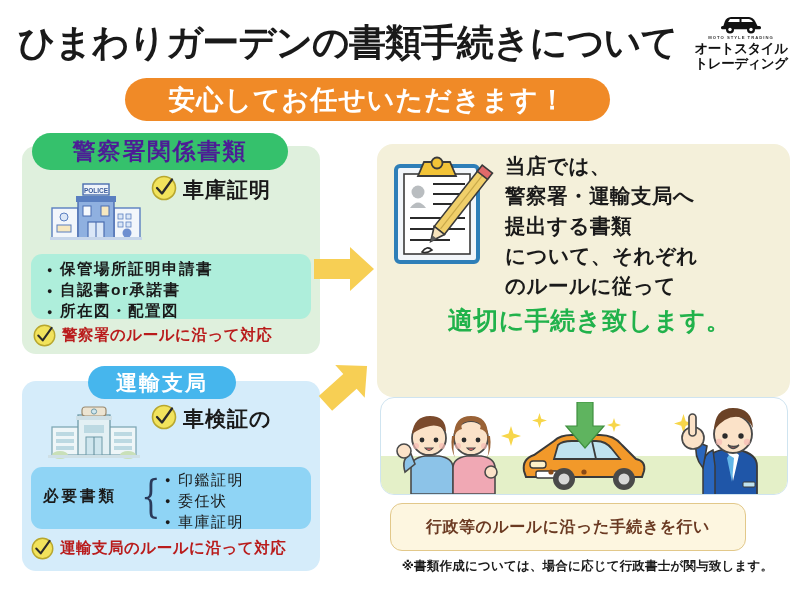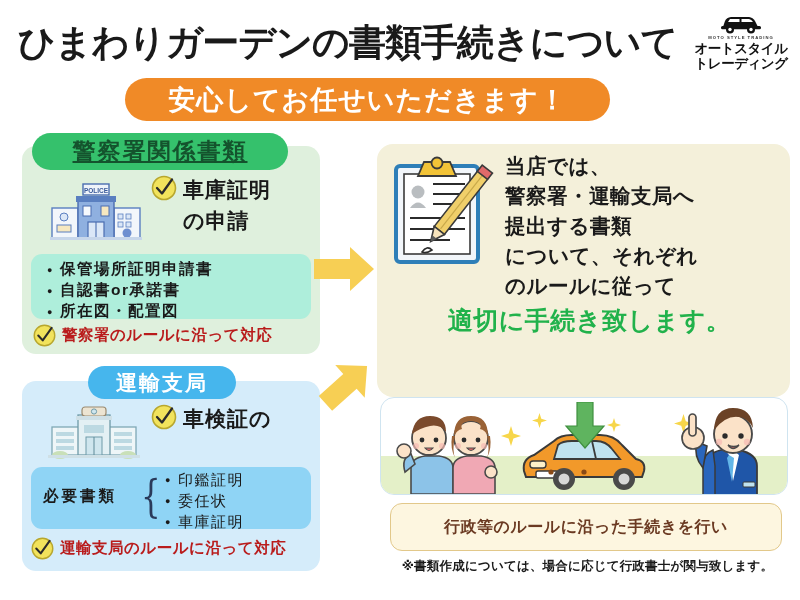--- a/index.html
+++ b/index.html
@@ -40,21 +40,21 @@
 
   
   #police-card {
     position:absolute; left:22px; top:146px; width:298px; height:208px;
     background:#dff0dd; border-radius:14px;
   }
   #police-badge {
     position:absolute; left:32px; top:133px; width:256px; height:37px;
     background:#35c16c; border-radius:19px;
     display:flex; align-items:center; justify-content:center;
-    color:#14532d; font-size:23px; font-weight:bold; letter-spacing:2px;text-decoration:underline;
+    color:#4c1d95; font-size:23px; font-weight:bold; letter-spacing:2px;
   }
   #police-building { position:absolute; left:28px; top:32px; }
   #police-head-row {
     position:absolute; left:128px; top:28px; width:170px;
   }
   .head-line { font-size:21px; font-weight:bold; color:#1a1a1a; line-height:31px; letter-spacing:1px; }
   #police-list {
     position:absolute; left:9px; top:108px; width:280px; height:65px;
     background:#aeeedb; border-radius:11px; padding:5px 0 0 16px;
   }
@@ -135,21 +135,21 @@
     overflow:hidden;
   }
   #ground {
     position:absolute; left:0; bottom:0; width:100%; height:38px;
     background:#e4f0c8; border-radius:0 0 12px 12px;
   }
   #green-down-arrow { position:absolute; left:183px; top:4px; }
 
   
   #result-box {
-    position:absolute; left:390px; top:503px; width:392px; height:48px;
+    position:absolute; left:390px; top:503px; width:356px; height:48px;
     background:#fdf6e0; border:1.5px solid #e2c88a; border-radius:12px;
     display:flex; flex-direction:column; align-items:center; justify-content:center;
   }
   .result-line {
     font-size:16px; font-weight:bold; color:#6b3a22; line-height:22px;
     letter-spacing:0.5px; white-space:nowrap;
   }
   #note-text {
     position:absolute; left:390px; top:558px; width:395px;
     font-size:12.5px; font-weight:bold; color:#1a1a1a;
@@ -206,21 +206,20 @@
   </svg>
 
   <div id="police-head-row">
     <div style="display:flex;align-items:flex-start;">
       <svg class="chk" width="28" height="28" viewBox="0 0 28 28">
         <circle cx="14" cy="14" r="11.5" fill="#f2e35c" stroke="#b8a72e" stroke-width="1.6"></circle>
         <path d="M7 14 L12 19.5 L22 5.5" fill="none" stroke="#2b2b2b" stroke-width="2.3" stroke-linecap="round" stroke-linejoin="round"></path>
       </svg>
       <span class="head-line">車庫証明</span>
     </div>
-    <div class="head-line" style="margin-left:33px;">の申請</div>
   </div>
 
   <div id="police-list">
     <div class="li">保管場所証明申請書</div>
     <div class="li">自認書or承諾書</div>
     <div class="li">所在図・配置図</div>
   </div>
 
   <div id="police-footer">
     <svg class="chk" width="25" height="25" viewBox="0 0 28 28">

